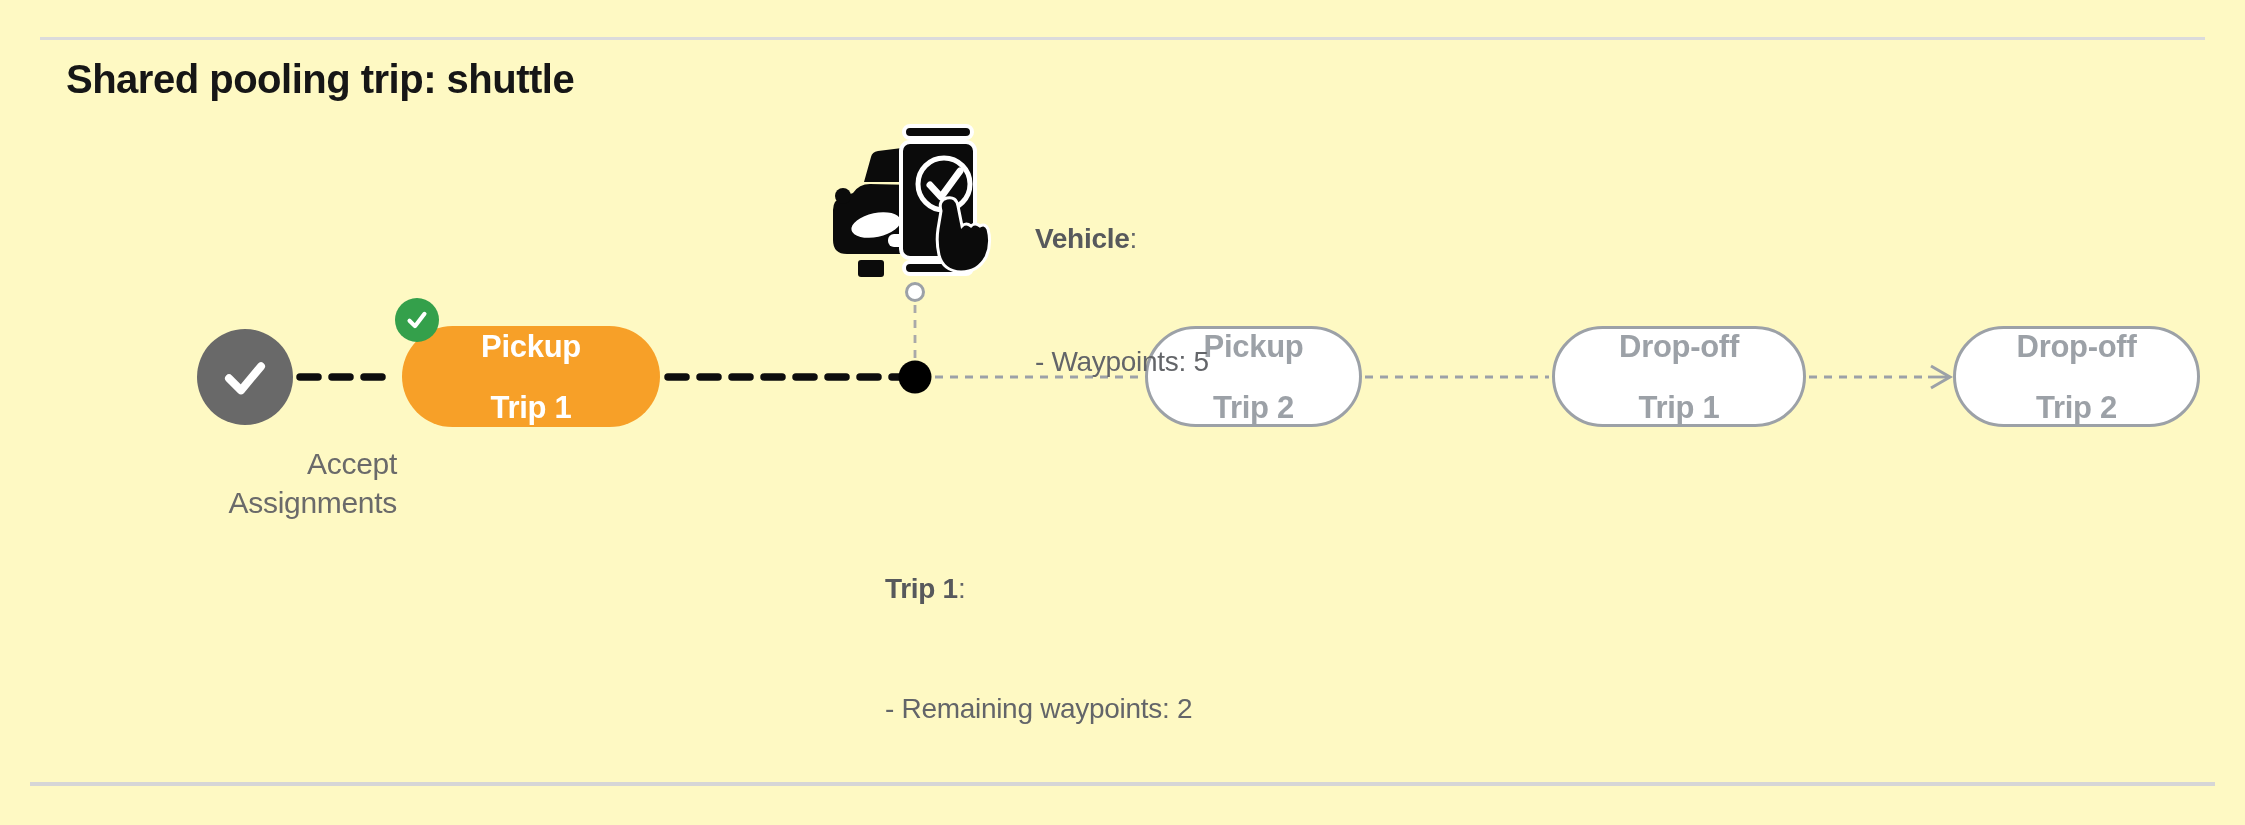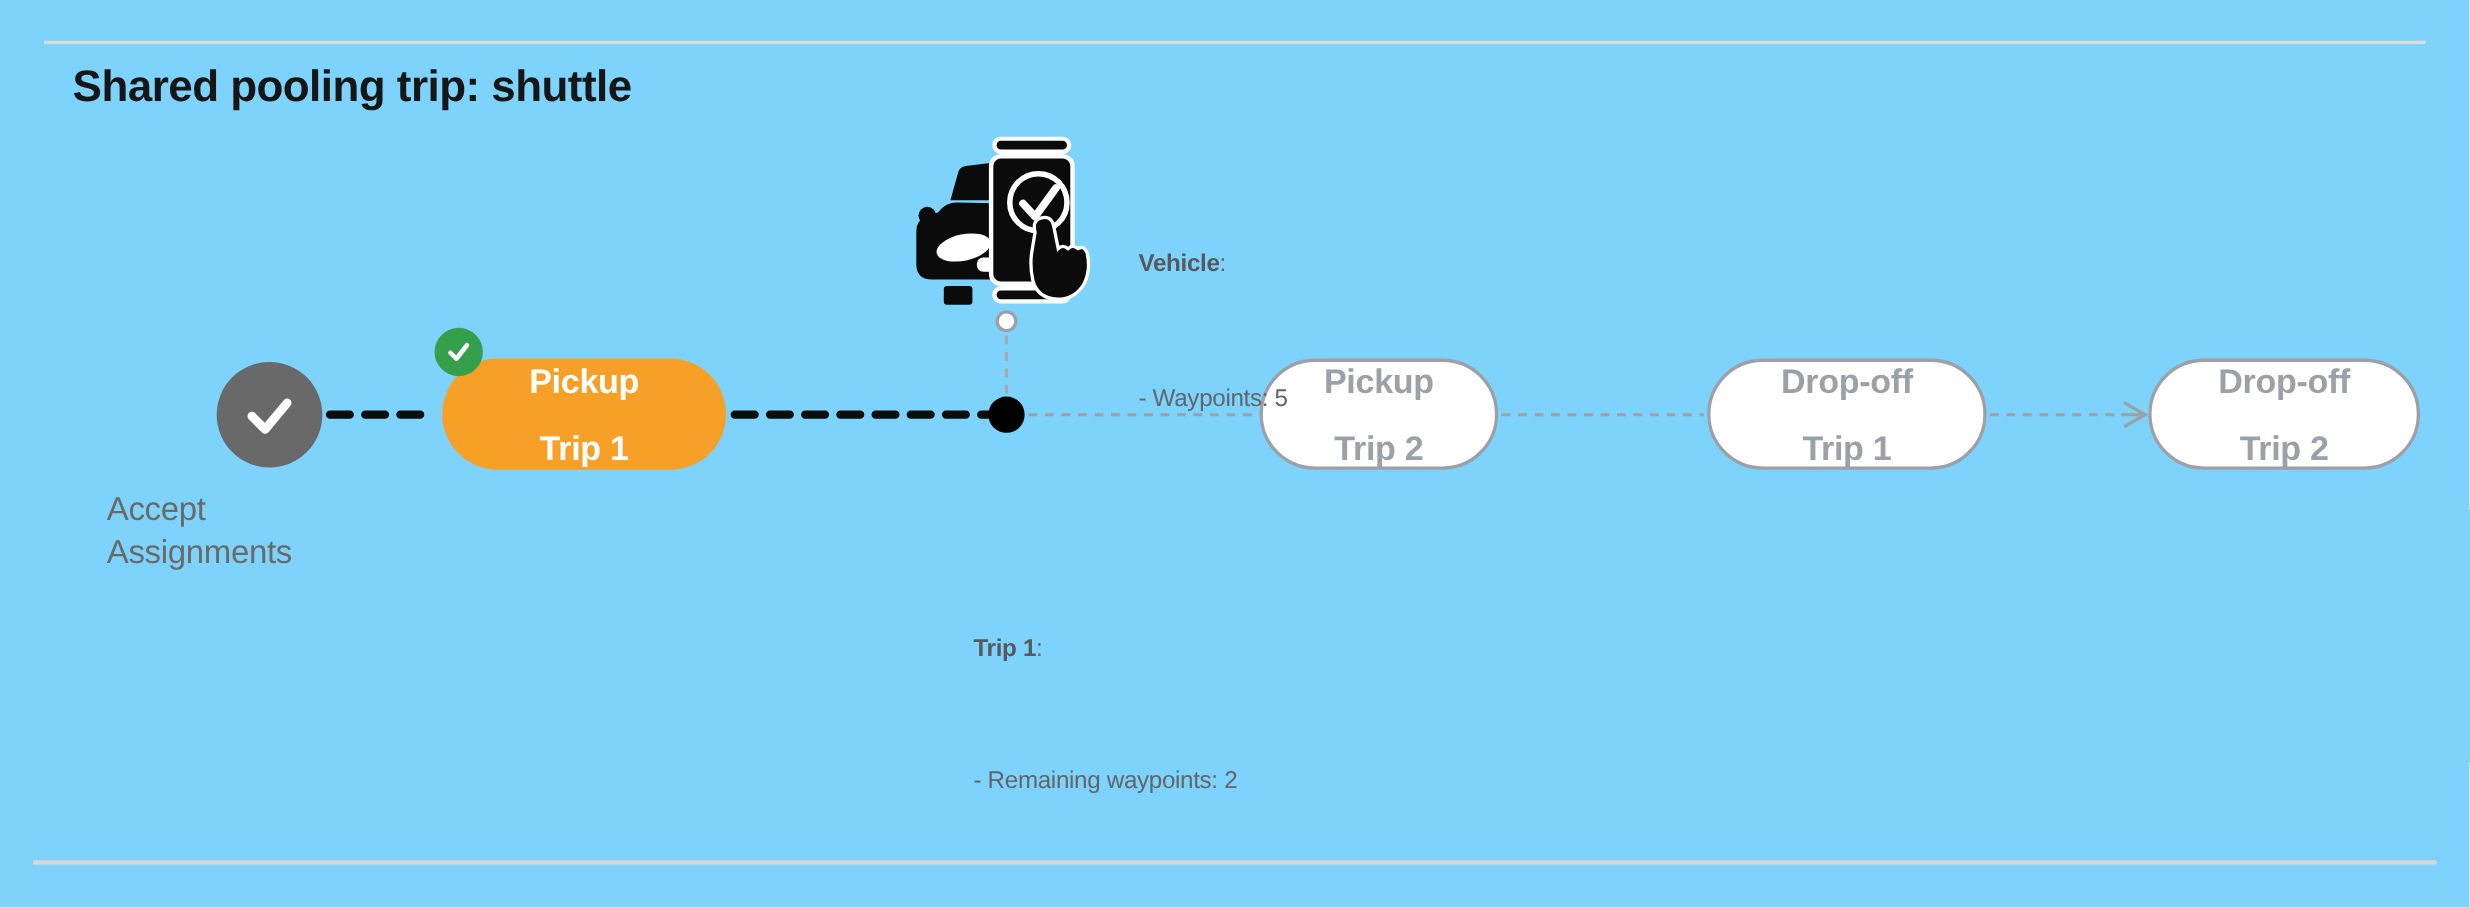--- a/index.html
+++ b/index.html
@@ -1,54 +1,54 @@
 <!DOCTYPE html>
 <html><head>
 <meta charset="utf-8">
 <style>
   html,body{margin:0;padding:0;background:#ffffff;}
   .canvas{
     position:relative;
     width:2245px;height:825px;
-    background:#7dd3fc;
+    background:#fef9c3;
     font-family:"Liberation Sans", sans-serif;
     overflow:hidden;
   }
   .rule{position:absolute;background:#dbdbdb;}
   .rule-top{left:40px;right:40px;top:37px;height:3px;}
   .rule-bottom{left:30px;right:30px;top:782px;height:4px;background:#d6d6d6;}
   .title{
     position:absolute;left:66px;top:57px;margin:0;
     font-size:40px;font-weight:bold;color:#161616;letter-spacing:-0.5px;
   }
   .connectors{position:absolute;left:0;top:0;z-index:1;}
   .node-circle{
     position:absolute;left:197px;top:329px;width:96px;height:96px;
     border-radius:50%;background:#696969;z-index:2;
     display:flex;align-items:center;justify-content:center;
   }
   .node-label{
     position:absolute;left:97px;top:444px;width:300px;z-index:2;
-    text-align:left;color:#6a6a6a;font-size:30px;line-height:39px;letter-spacing:-0.3px;
+    text-align:right;color:#6a6a6a;font-size:30px;line-height:39px;letter-spacing:-0.3px;
   }
   .pill{
     position:absolute;top:326px;height:101px;z-index:2;box-sizing:border-box;
     border-radius:52px;display:flex;flex-direction:column;
     align-items:center;justify-content:center;
     font-size:31px;font-weight:bold;line-height:37px;letter-spacing:-0.3px;gap:24px;
   }
   .pill-active{background:#f7a028;color:#ffffff;}
   .pill-pending{background:#ffffff;border:3px solid #9ca1a7;color:#9ca1a7;}
   .badge{
     position:absolute;left:-7px;top:-28px;width:44px;height:44px;
     border-radius:50%;background:#34a04b;z-index:3;
     display:flex;align-items:center;justify-content:center;
   }
   .vehicle-icon{position:absolute;left:828px;top:124px;width:165px;height:160px;z-index:2;}
-  .info{position:absolute;z-index:2;color:#636569;font-size:22px;line-height:41px;letter-spacing:-0.3px;white-space:pre;}
+  .info{position:absolute;z-index:2;color:#636569;font-size:28px;line-height:41px;letter-spacing:-0.3px;white-space:pre;}
   .info .b{font-weight:bold;color:#57595c;}
   .vehicle-info{left:1035px;top:136px;}
   .trip-info{left:885px;top:489px;line-height:40px;}
 </style>
 </head>
 <body>
 
 <div class="canvas">
 
   <div class="rule rule-top"></div>

